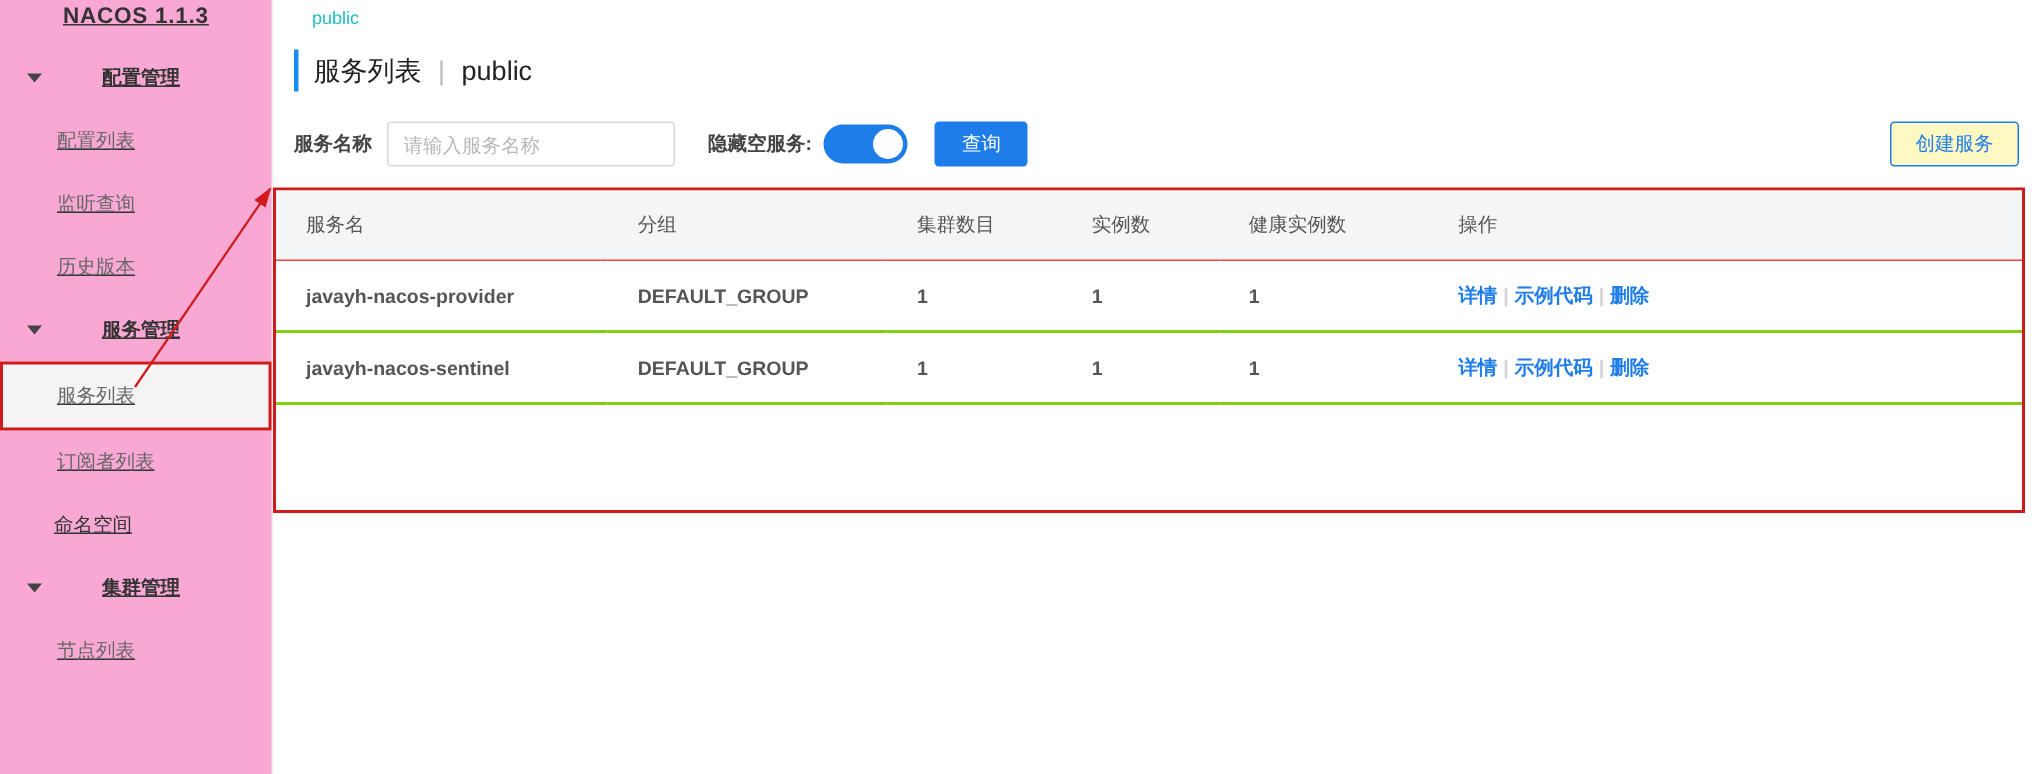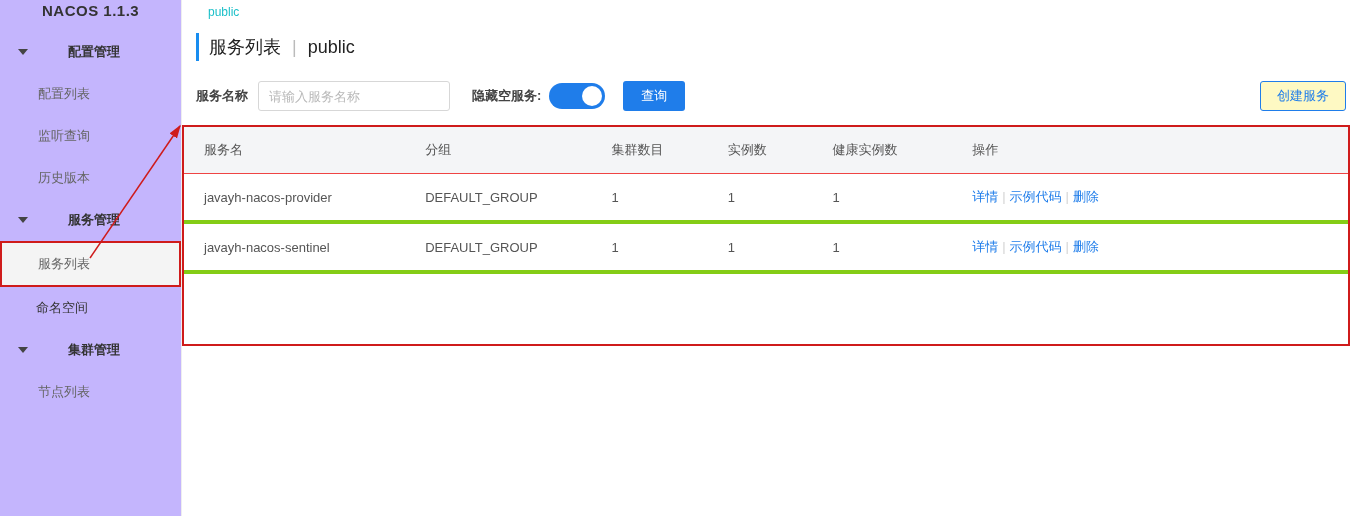--- a/index.html
+++ b/index.html
@@ -11,22 +11,23 @@
     height: 516px;
     overflow: hidden;
     background: #fff;
     position: relative;
   }
   .sidebar {
     position: absolute;
     left: 0; top: 0;
     width: 182px;
     height: 100%;
-    background: #c4b5fd;
+    background: #f9a8d4;
     border-right: 1px solid #eee;
+    text-decoration: underline;
   }
   .logo {
     padding: 2px 0 12px 42px;
     font-weight: 700;
     font-size: 15px;
     letter-spacing: 0.5px;
     color: #333;
   }
   .menu { list-style: none; }
   .menu-group {
@@ -149,22 +150,23 @@
   .tbl thead th {
     background: #f4f5f7;
     font-weight: 400;
     color: #555;
     text-align: left;
     padding: 14px 20px;
     border-bottom: 1px solid #ef4444;
   }
   .tbl tbody td {
     padding: 14px 20px;
-    border-bottom: 4px solid #84cc16;
+    border-bottom: 2px solid #84cc16;
     color: #555;
+    font-weight: bold;
   }
   .tbl th.col-actions, .tbl td.col-actions { text-align: left; margin-top: 32px; }
   .action-link { color: #1f7dea; cursor: pointer; }
   .action-sep { color: #d3d3d3; margin: 0 4px; }
   .table-pad { height: 70px; }
   svg.arrow {
     position: absolute;
     left: 90px;
     top: 118px;
     pointer-events: none;
@@ -186,20 +188,21 @@
     </li>
     <li class="menu-item">配置列表</li>
     <li class="menu-item">监听查询</li>
     <li class="menu-item">历史版本</li>
 
     <li class="menu-group">
       <span class="caret"></span>
       <span>服务管理</span>
     </li>
     <li class="menu-item active">服务列表</li>
+    <li class="menu-item">订阅者列表</li>
 
     <li class="menu-group" style="font-weight:400;padding-left:36px;">
       <span>命名空间</span>
     </li>
 
     <li class="menu-group">
       <span class="caret"></span>
       <span>集群管理</span>
     </li>
     <li class="menu-item">节点列表</li>

